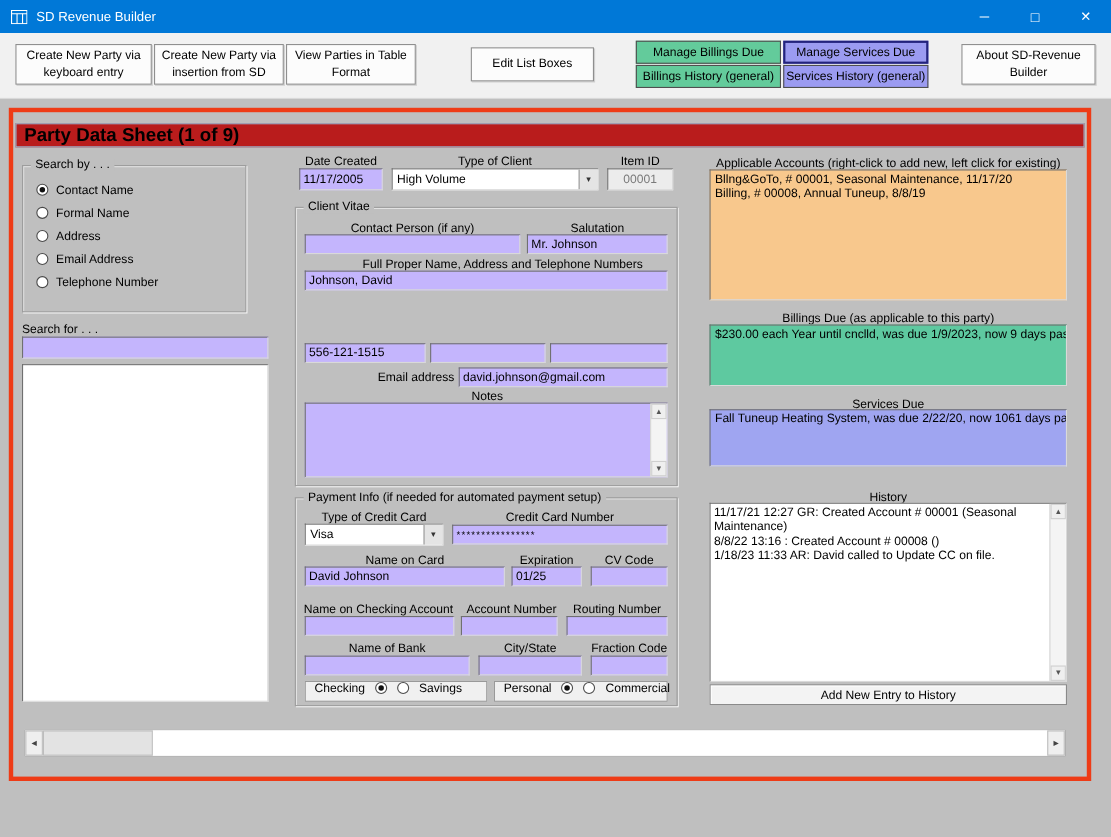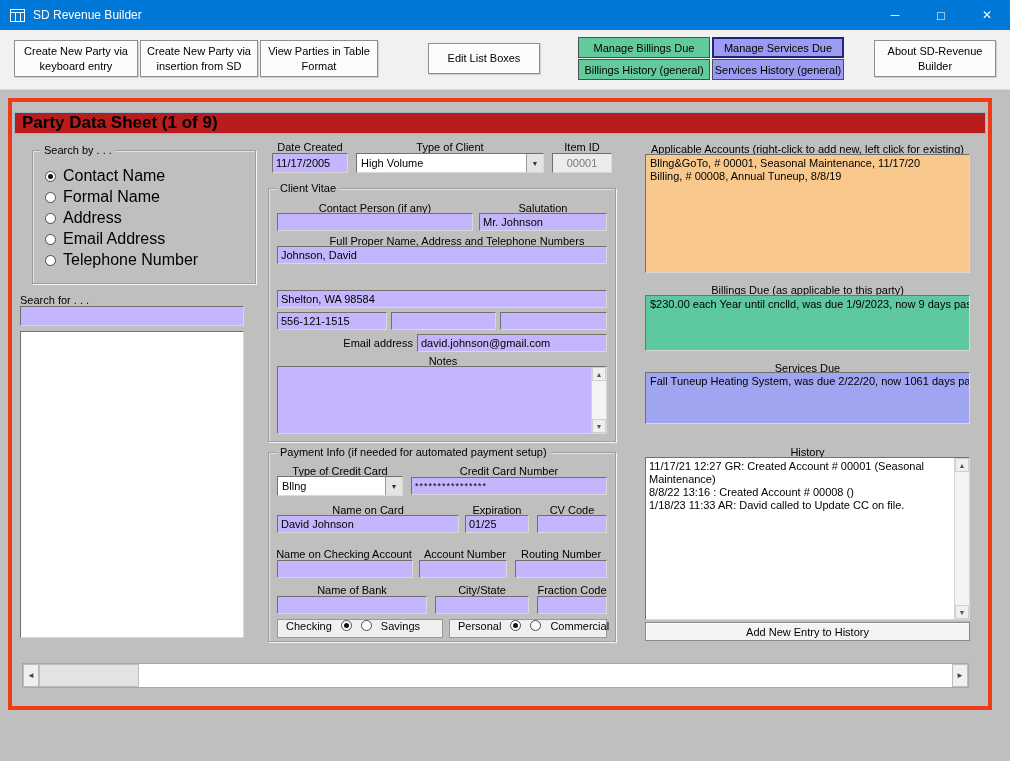--- a/index.html
+++ b/index.html
@@ -42,21 +42,21 @@
 
   .listbox { position:absolute; background:#fff; border:1px solid; border-color:#707070 #d9d9d9 #d9d9d9 #707070; font-size:11px; overflow:hidden; padding:2px 4px; }
   .accounts-bg { background:#f8c88d; }
   .billings-bg { background:#5ec9a0;text-align:center; }
   .services-bg { background:#9fa5f1; }
   .li { line-height:13px; }
   .nowrap { white-space:nowrap; }
 
   .radio { display:inline-block; width:11px; height:11px; min-width:11px; border-radius:50%; background:#fff; border:1px solid #4a4a4a; position:relative; }
   .radio.checked::after { content:""; position:absolute; left:2px; top:2px; width:5px; height:5px; border-radius:50%; background:#111; }
-  .radio-row { position:absolute; display:flex; align-items:center; gap:7px; font-size:16px; }
+  .radio-row { position:absolute; display:flex; align-items:flex-start; gap:7px; font-size:11px; }
   .radio-strip { position:absolute; height:19px; background:#f0f0f0; border:1px solid #999; display:flex; align-items:flex-start; gap:9px; font-size:11px; padding:0 8px; }
 
   .vscroll { position:absolute; right:0; top:0; bottom:0; width:15px; background:#f4f4f4; border-left:1px solid #d5d5d5; display:flex; flex-direction:column; }
   .sbtn { height:14px; background:#efefef; border:1px solid #cfcfcf; font-size:7px; color:#555; display:flex; align-items:center; justify-content:center; }
   .strack { flex:1; }
   .text-area { position:absolute; inset:0; right:15px; padding:2px 3px; font-size:11px; overflow:hidden; }
 
   .hscroll { position:absolute; display:flex; height:25px; border:1px solid #a7a7a7; background:#fff; }
   .harrow { width:16px; background:#efefef; border:1px solid #bdbdbd; font-size:8px; color:#444; display:flex; align-items:center; justify-content:center; }
   .hthumb { width:100px; background:#e3e3e3; border:1px solid #bdbdbd; }
@@ -103,21 +103,21 @@
     <button class="tb-flat tb-purple" style="left:712px; top:29px; width:132px; height:21px;">Services History (general)</button>
     <button class="tb-btn" style="left:874px; top:10px; width:122px; height:37px;">About SD-Revenue Builder</button>
   </div>
 
   <div class="main-panel">
 
     <div class="sheet-header">
       <span>Party Data Sheet (1 of 9)</span>
     </div>
 
-    <div class="groupbox" style="left:20px; top:48px; width:224px; height:134px;">
+    <div class="groupbox" style="left:8px; top:48px; width:204px; height:134px;">
       <span class="legend">Search by . . .</span>
       <div class="radio-row" style="left:12px; top:16px;">
         <span class="radio checked"></span>
           <span>Contact Name</span>
       </div>
       <div class="radio-row" style="left:12px; top:37px;">
         <span class="radio"></span>
           <span>Formal Name</span>
       </div>
       <div class="radio-row" style="left:12px; top:58px;">
@@ -152,21 +152,20 @@
     <div class="groupbox" style="left:256px; top:86px; width:348px; height:254px;">
       <span class="legend">Client Vitae</span>
 
       <div class="lbl center" style="left:8px; top:13px; width:196px; position:absolute;">Contact Person (if any)</div>
       <div class="lbl center" style="left:210px; top:13px; width:128px; position:absolute;">Salutation</div>
       <input class="field" style="left: 8px; top: 24px; width: 196px; height: 18px;" value="">
       <input class="field" style="left: 210px; top: 24px; width: 128px; height: 18px;" value="Mr. Johnson">
 
       <div class="lbl center" style="left:0; top:46px; width:376px;">Full Proper Name, Address and Telephone Numbers</div>
       <input class="field" style="left: 8px; top: 57px; width: 330px; height: 18px;" value="Johnson, David">
-      <input class="field" style="left: 8px; top: 101px; width: 330px; height: 18px;" value="Shelton, WA 98584">
       <input class="field" style="left: 8px; top: 123px; width: 110px; height: 18px;" value="556-121-1515">
       <input class="field" style="left: 122px; top: 123px; width: 105px; height: 18px;" value="">
       <input class="field" style="left: 231px; top: 123px; width: 107px; height: 18px;" value="">
 
       <div class="lbl right" style="left:60px; top:148px; width:84px;">Email address</div>
       <input class="field" style="left: 148px; top: 145px; width: 190px; height: 18px;" value="david.johnson@gmail.com">
 
       <div class="lbl center" style="left:0; top:166px; width:348px;">Notes</div>
       <div class="field" style="left:8px; top:177px; width:330px; height:68px; padding:0;">
         <div class="text-area"></div>
@@ -177,21 +176,21 @@
         </div>
       </div>
     </div>
 
     <div class="groupbox" style="left:256px; top:350px; width:348px; height:190px;">
       <span class="legend">Payment Info (if needed for automated payment setup)</span>
 
       <div class="lbl center" style="left:8px; top:12px; width:126px;">Type of Credit Card</div>
       <div class="lbl center" style="left:142px; top:12px; width:196px;">Credit Card Number</div>
       <div class="combo" style="left:8px; top:23px; width:126px; height:20px;">
-        <span class="ctext">Bllng</span>
+        <span class="ctext">Visa</span>
         <span class="cbtn">▼</span>
       </div>
       <input class="field" style="left: 142px; top: 24px; width: 196px; height: 18px; font-size: 9px; letter-spacing: 1px;" value="****************">
 
       <div class="lbl center" style="left:8px; top:51px; width:182px;">Name on Card</div>
       <div class="lbl center" style="left:196px; top:51px; width:64px;">Expiration</div>
       <div class="lbl center" style="left:268px; top:51px; width:70px;">CV Code</div>
       <input class="field" style="left: 8px; top: 62px; width: 182px; height: 18px;" value="David Johnson">
       <input class="field" style="left: 196px; top: 62px; width: 64px; height: 18px;" value="01/25">
       <input class="field" style="left: 268px; top: 62px; width: 70px; height: 18px;" value="">

